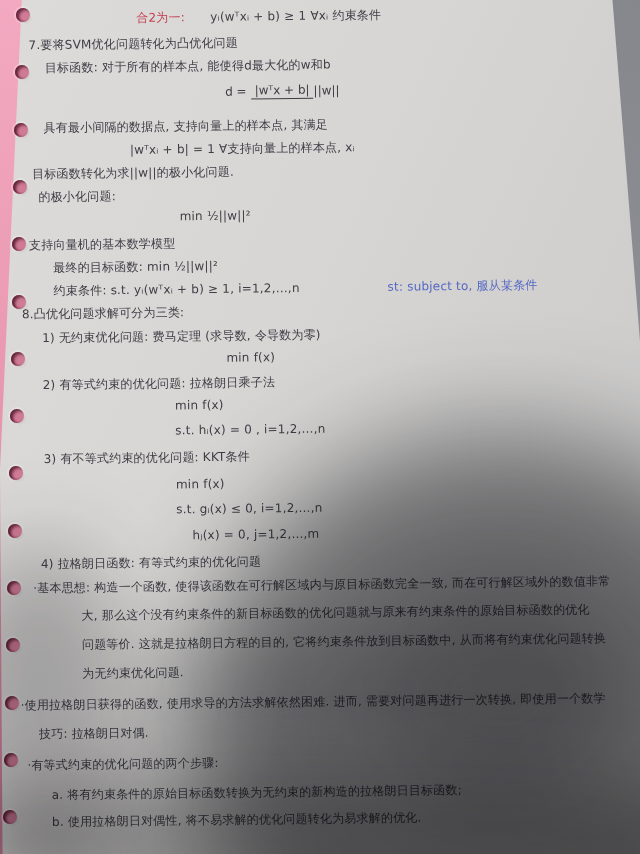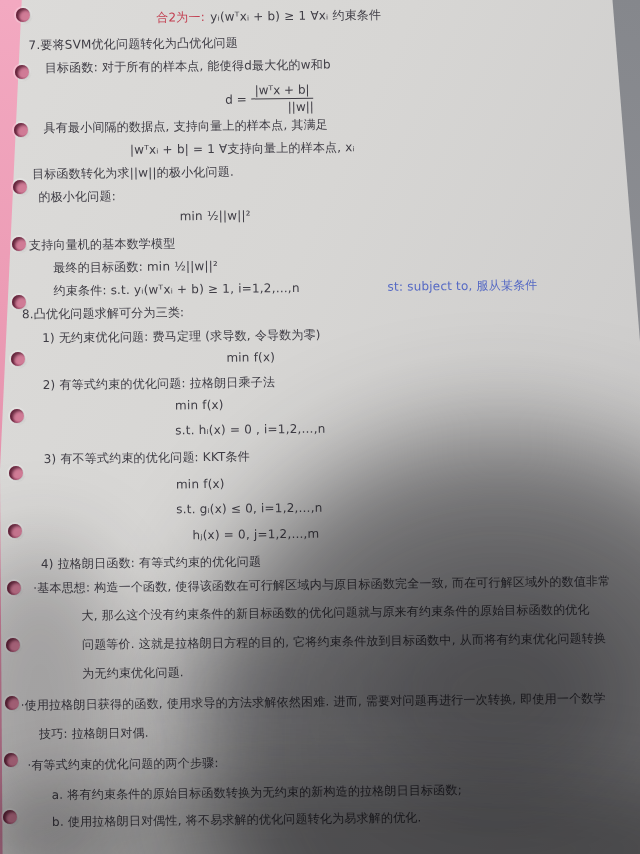--- a/index.html
+++ b/index.html
@@ -17,21 +17,21 @@
   .hole{position:absolute;width:14px;height:14px;border-radius:50%;
     background:radial-gradient(circle at 62% 42%,#d07b96 0 48%,#b05575 70%,#8a3a55 100%);
     box-shadow:inset 3px 2px 3px rgba(70,16,36,.75), 0 0 0 2px rgba(255,255,255,.25), 1px 1px 2px rgba(0,0,0,.18);}
   
   .notes{position:absolute;inset:0;transform:rotate(-0.7deg);transform-origin:40px 0;}
   .line{position:absolute;white-space:nowrap;font-size:12px;line-height:1.25;color:#3f3d45;
     letter-spacing:.2px;}
   .line.red{color:#c23e50;}
   .line.blue{color:#5468c4;}
   .formula-d{position:absolute;display:flex;align-items:center;gap:4px;font-size:12px;color:#3f3d45;}
-  .frac{display:inline-flex;flex-direction:column;text-align:right;}
+  .frac{display:inline-flex;flex-direction:row;text-align:right;}
   .frac .num{border-bottom:1.3px solid #3f3d45;padding:0 4px 1px;}
   .frac .den{padding-top:1px;}
   
   .shadows{position:absolute;inset:0;pointer-events:none;mix-blend-mode:multiply;}
   .sh{position:absolute;border-radius:50%;}
   .sh-corner{right:-170px;bottom:-200px;width:620px;height:620px;background:rgba(26,25,31,.55);filter:blur(55px);}
   .sh-blob{left:370px;top:590px;width:260px;height:210px;background:rgba(28,27,33,.32);filter:blur(45px);}
   .sh-mid{left:150px;top:640px;width:260px;height:120px;background:rgba(30,29,35,.14);filter:blur(40px);}
   .sh-bottom{left:-40px;bottom:-70px;width:120%;height:150px;border-radius:40%;background:rgba(22,22,26,.35);filter:blur(38px);}
   .sh-left{left:-50px;bottom:-30px;width:180px;height:340px;background:rgba(24,23,29,.28);filter:blur(42px);}
@@ -63,21 +63,21 @@
     </div>
 
   <div class="notes" id="notes">
     <div class="formula-d" style="left:224px;top:86px;">
       <span>d =</span>
       <span class="frac">
         <span class="num">|wᵀx + b|</span>
         <span class="den">||w||</span>
       </span>
     </div>
-  <div class="line red" style="left: 156px; top: 12px;">合2为一:</div>
+  <div class="line red" style="left: 136px; top: 12px;">合2为一:</div>
       <div class="line" style="left: 210px; top: 12px;">yᵢ(wᵀxᵢ + b) ≥ 1      ∀xᵢ      约束条件</div>
       <div class="line" style="left: 28px; top: 38px;">7.要将SVM优化问题转化为凸优化问题</div>
       <div class="line" style="left: 44px; top: 61px;">目标函数: 对于所有的样本点, 能使得d最大化的w和b</div>
       <div class="line" style="left: 42px; top: 121px;">具有最小间隔的数据点, 支持向量上的样本点, 其满足</div>
       <div class="line" style="left: 128px; top: 144px;">|wᵀxᵢ + b| = 1        ∀支持向量上的样本点, xᵢ</div>
       <div class="line" style="left: 30px; top: 167px;">目标函数转化为求||w||的极小化问题.</div>
       <div class="line" style="left: 36px; top: 190px;">的极小化问题:</div>
       <div class="line" style="left: 145px; top: 211px; padding-left: 32px;">min ½||w||²</div>
       <div class="line" style="left: 26px; top: 238px;">支持向量机的基本数学模型</div>
       <div class="line" style="left: 50px; top: 261px;">最终的目标函数:  min ½||w||²</div>

